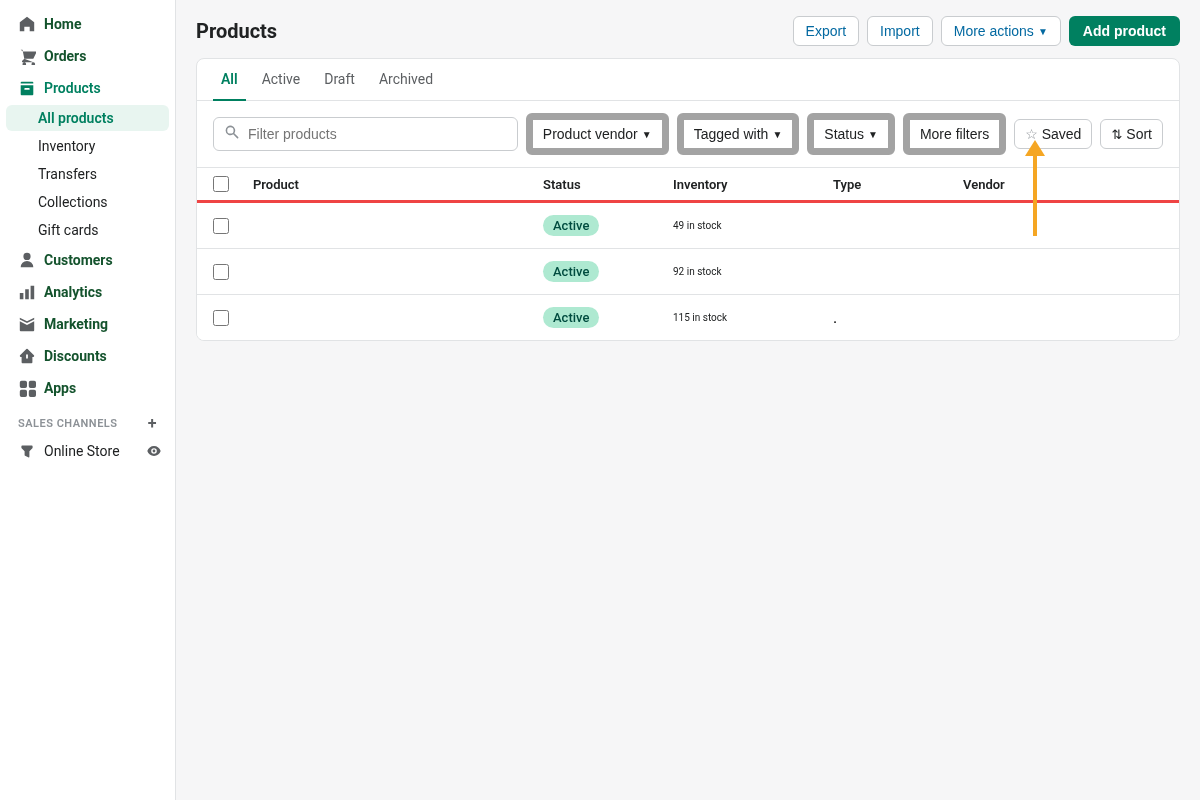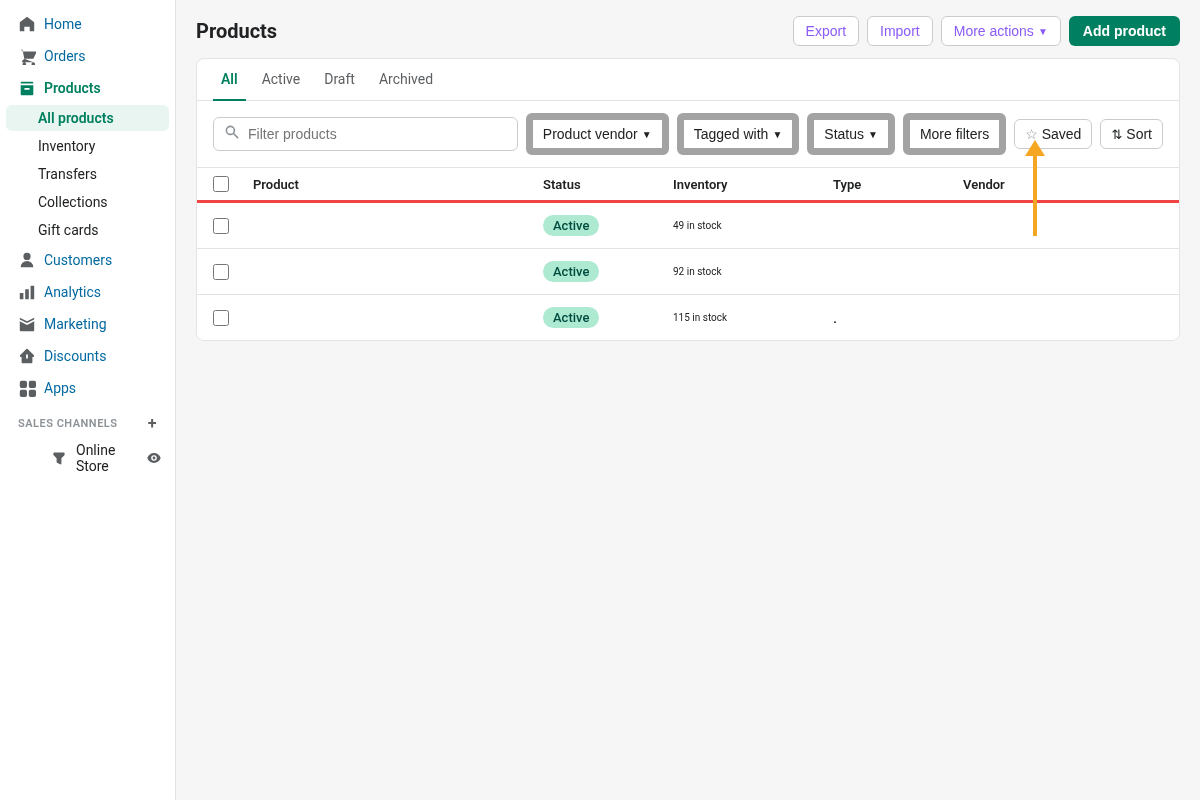--- a/index.html
+++ b/index.html
@@ -15,26 +15,27 @@
       flex-direction: column;
       padding-top: 8px;
       overflow-y: auto;
     }
 
     .sidebar-item {
       display: flex;
       align-items: center;
       padding: 6px 12px;
       cursor: pointer;
-      color: #0369a1;
+      color: #14532d;
       font-size: 14px;
       gap: 8px;
       border-radius: 6px;
       margin: 1px 6px;
       text-decoration: none;
+      font-weight: bold;
     }
     .sidebar-item.active { color: #008060; font-weight: 600; }
     .sidebar-item.active .sidebar-icon { color: #008060; }
 
     .sidebar-sub-item {
       display: flex;
       align-items: center;
       padding: 5px 12px 5px 32px;
       cursor: pointer;
       color: #202223;
@@ -77,21 +78,20 @@
     }
 
     .sales-channel-item {
       display: flex;
       align-items: center;
       justify-content: space-between;
       padding: 5px 12px 5px 18px;
       cursor: pointer;
       font-size: 14px;
       color: #202223;
-      margin-left: 32px;
     }
 
     .sales-channel-item .left {
       display: flex;
       align-items: center;
       gap: 8px;
     }
 
     
     .main {
@@ -122,21 +122,21 @@
       gap: 8px;
     }
 
     .btn-plain {
       background: none;
       border: 1px solid #c9cccf;
       border-radius: 6px;
       padding: 6px 12px;
       font-size: 14px;
       cursor: pointer;
-      color: #8b5cf6;
+      color: #0369a1;
       background: #fff;
     }
 
     .btn-more-actions {
       display: flex;
       align-items: center;
       gap: 4px;
       text-align: center;
     }
 

